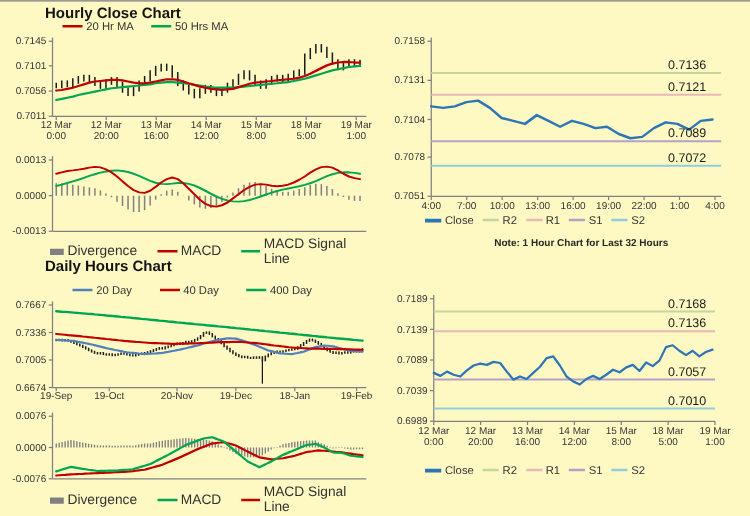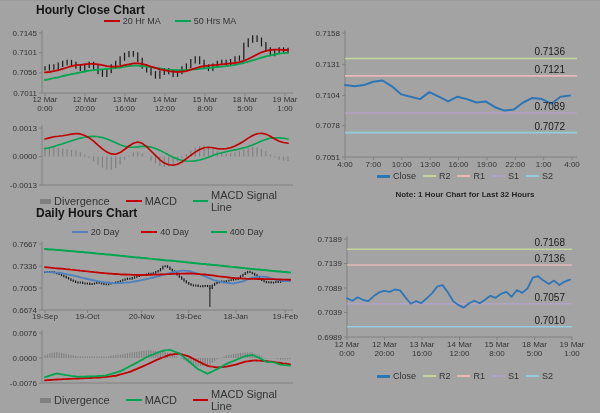--- a/index.html
+++ b/index.html
@@ -1,20 +1,20 @@
 <!DOCTYPE html>
 <html><head>
 <meta charset="utf-8">
 <style>
   html,body{margin:0;padding:0;background:#fff;}
-  #page{position:relative;width:600px;height:413px;background:#a3a3a3;overflow:hidden;
+  #page{position:relative;width:600px;height:413px;background:#fef9c3;overflow:hidden;
         font-family:"Liberation Sans",sans-serif;color:#222;}
   .hr{position:absolute;left:0;width:600px;height:1px;background:#8a8a8a;}
   .title{position:absolute;font-size:12px;font-weight:bold;color:#141414;}
-  .legend{position:absolute;display:flex;justify-content:center;align-items:center;}
+  .legend{position:absolute;display:flex;justify-content:flex-start;align-items:center;}
   .li{display:inline-flex;align-items:center;gap:3px;}
   .lt{font-style:normal;color:#333;}
   .sw{display:inline-block;width:16px;height:2px;background:#999;}
   .sw.thick{height:3px;}
   .sw.bar{width:11px;height:5px;}
   .sw.short{width:13px;}
   .note{position:absolute;text-align:center;font-weight:bold;color:#262626;}
   .f9{font-size:9px;} .f85{font-size:11px;} .f8{font-size:8px;} .f75{font-size:7.5px;}
   svg{position:absolute;overflow:visible;}
   svg text{font-family:"Liberation Sans",sans-serif;}
@@ -274,21 +274,21 @@
       </span>
     <span class="li">
         <i class="sw short" style="background: rgb(147, 205, 221);"></i>
         <em class="lt">S2</em>
       </span>
   </div>
   <div class="note f8" style="left:340px;top:190px;width:250px;">Note: 1 Hour Chart for Last 32 Hours</div>
 
   <div class="title" style="left:36px;top:206px;">Daily Hours Chart</div>
 
-  <div class="legend f9" style="left:45px;top:227px;width:245px;gap:22px;">
+  <div class="legend f9" style="left:58px;top:227px;width:245px;gap:22px;">
     <span class="li">
         <i class="sw" style="background: rgb(79, 129, 189);"></i>
         <em class="lt">20 Day</em>
       </span>
     <span class="li">
         <i class="sw" style="background: rgb(192, 0, 0);"></i>
         <em class="lt">40 Day</em>
       </span>
     <span class="li">
         <i class="sw" style="background: rgb(0, 165, 80);"></i>

